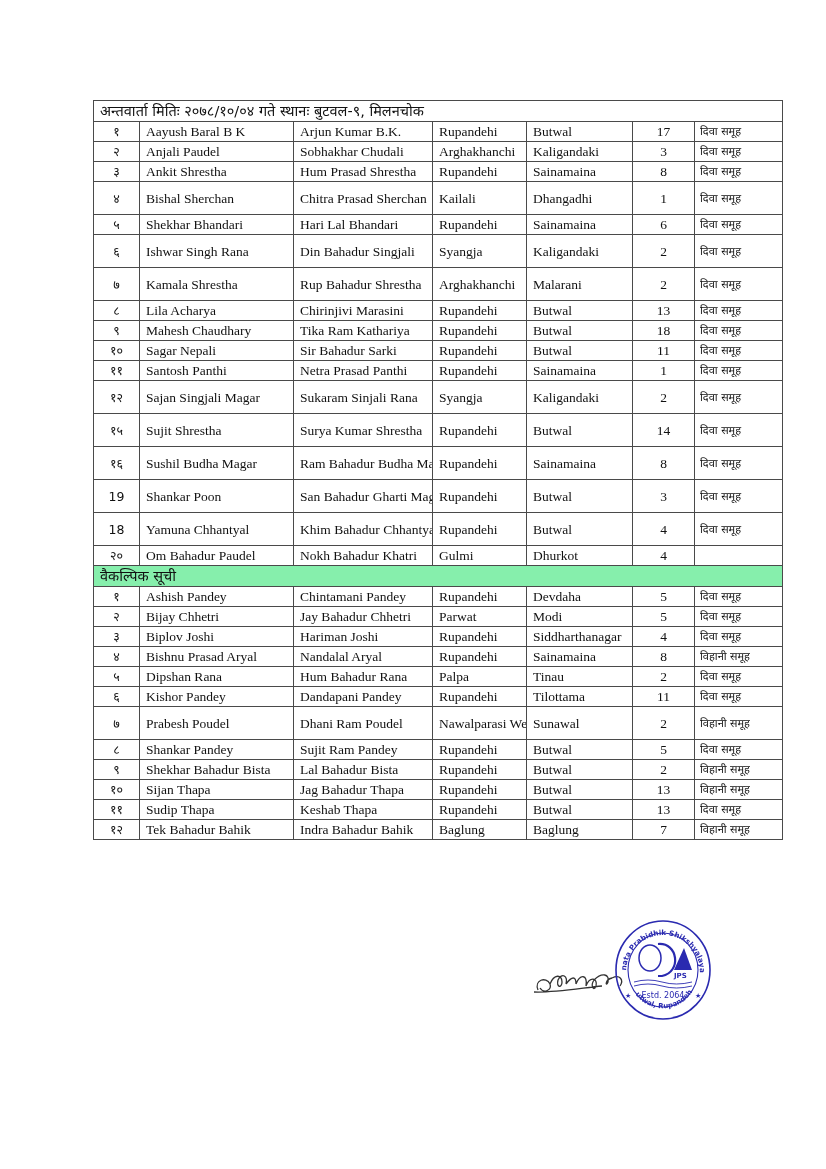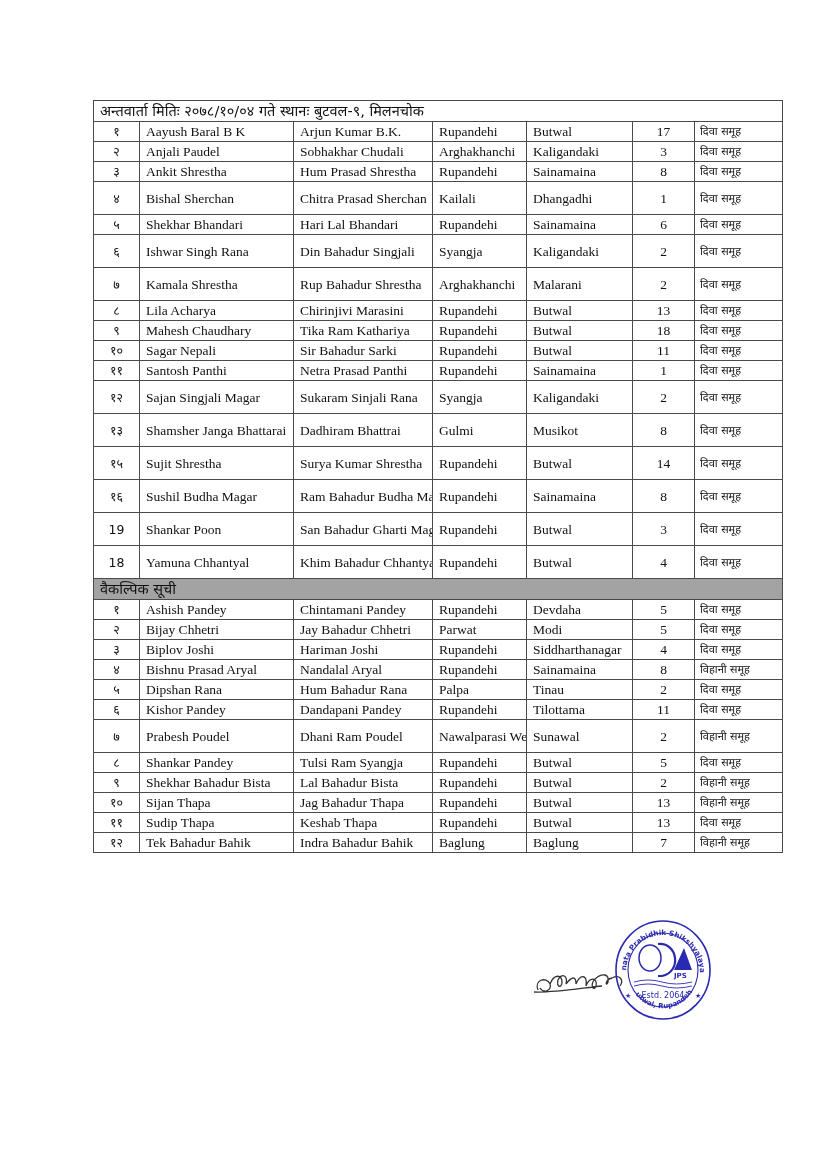--- a/index.html
+++ b/index.html
@@ -20,21 +20,21 @@
     #sheet col.c-name { width: 154px; }
     #sheet col.c-parent { width: 139px; }
     #sheet col.c-dist { width: 94px; }
     #sheet col.c-place { width: 106px; }
     #sheet col.c-num { width: 62px; }
     #sheet col.c-grp { width: 88px; }
     tr.title-row td, tr.section-row td {
       text-align: left; font-family: "DejaVu Sans", sans-serif;
       font-size: 14.5px; height: 20px; padding: 0;
     }
-    tr.section-row td { background: #a3a3a3; margin-left: 40px; }
+    tr.section-row td { background: #86efac; margin-left: 40px; }
     tr.row td { height: 19px; }
     tr.row.tall td { height: 32px; }
     td.sn { text-align: center; font-family: "DejaVu Sans", sans-serif; font-size: 12.5px; }
     tr.tall td.sn, tr.tall td.grp { vertical-align: top; padding-top: 2px; }
     tr.tall td.name { vertical-align: middle; }
     tr.tall td.dist, tr.tall td.place, tr.tall td.num { vertical-align: bottom; padding-bottom: 1px; }
     tr.tall td.parent { white-space: normal; }
     tr.tall.name-wrap td.name { white-space: normal; vertical-align: top; padding-top: 1px; }
     tr.tall.dist-wrap td.dist { white-space: normal; vertical-align: top; padding-top: 1px; }
     tr.tall.dist-wrap td.parent, tr.tall.name-wrap td.parent { vertical-align: bottom; }
@@ -165,29 +165,20 @@
       </tr>
       <tr class="row tall">
         <td class="sn">१२</td>
         <td class="name">Sajan Singjali Magar</td>
         <td class="parent">Sukaram Sinjali Rana</td>
         <td class="dist">Syangja</td>
         <td class="place">Kaligandaki</td>
         <td class="num">2</td>
         <td class="grp">दिवा समूह</td>
       </tr>
-      <tr class="row tall name-wrap">
-        <td class="sn">१३</td>
-        <td class="name">Shamsher Janga Bhattarai</td>
-        <td class="parent">Dadhiram Bhattrai</td>
-        <td class="dist">Gulmi</td>
-        <td class="place">Musikot</td>
-        <td class="num">8</td>
-        <td class="grp">दिवा समूह</td>
-      </tr>
       <tr class="row tall">
         <td class="sn">१५</td>
         <td class="name">Sujit Shrestha</td>
         <td class="parent">Surya Kumar Shrestha</td>
         <td class="dist">Rupandehi</td>
         <td class="place">Butwal</td>
         <td class="num">14</td>
         <td class="grp">दिवा समूह</td>
       </tr>
       <tr class="row tall">
@@ -209,20 +200,29 @@
         <td class="grp">दिवा समूह</td>
       </tr>
       <tr class="row tall">
         <td class="sn">18</td>
         <td class="name">Yamuna Chhantyal</td>
         <td class="parent">Khim Bahadur Chhantyal</td>
         <td class="dist">Rupandehi</td>
         <td class="place">Butwal</td>
         <td class="num">4</td>
         <td class="grp">दिवा समूह</td>
+      </tr>
+      <tr class="row">
+        <td class="sn">२०</td>
+        <td class="name">Om Bahadur Paudel</td>
+        <td class="parent">Nokh Bahadur Khatri</td>
+        <td class="dist">Gulmi</td>
+        <td class="place">Dhurkot</td>
+        <td class="num">4</td>
+        <td class="grp"></td>
       </tr>
       <tr class="section-row">
         <td colspan="7">वैकल्पिक सूची</td>
       </tr>
       <tr class="row">
         <td class="sn">१</td>
         <td class="name">Ashish Pandey</td>
         <td class="parent">Chintamani Pandey</td>
         <td class="dist">Rupandehi</td>
         <td class="place">Devdaha</td>
@@ -279,21 +279,21 @@
         <td class="name">Prabesh Poudel</td>
         <td class="parent">Dhani Ram Poudel</td>
         <td class="dist">Nawalparasi West</td>
         <td class="place">Sunawal</td>
         <td class="num">2</td>
         <td class="grp">विहानी समूह</td>
       </tr>
       <tr class="row">
         <td class="sn">८</td>
         <td class="name">Shankar Pandey</td>
-        <td class="parent">Tulsi Ram Syangja</td>
+        <td class="parent">Sujit Ram Pandey</td>
         <td class="dist">Rupandehi</td>
         <td class="place">Butwal</td>
         <td class="num">5</td>
         <td class="grp">दिवा समूह</td>
       </tr>
       <tr class="row">
         <td class="sn">९</td>
         <td class="name">Shekhar Bahadur Bista</td>
         <td class="parent">Lal Bahadur Bista</td>
         <td class="dist">Rupandehi</td>

